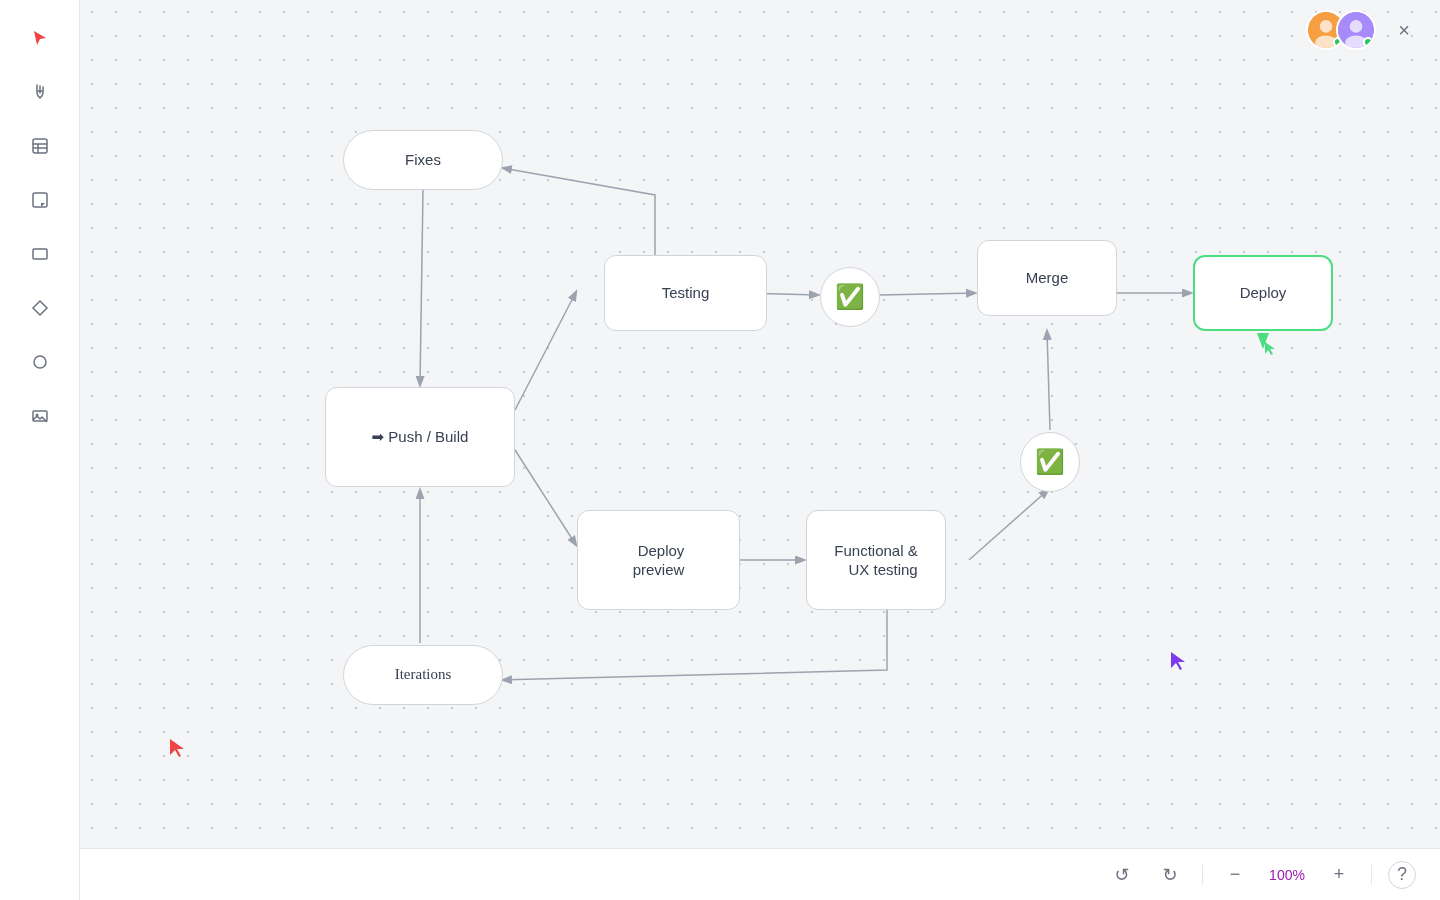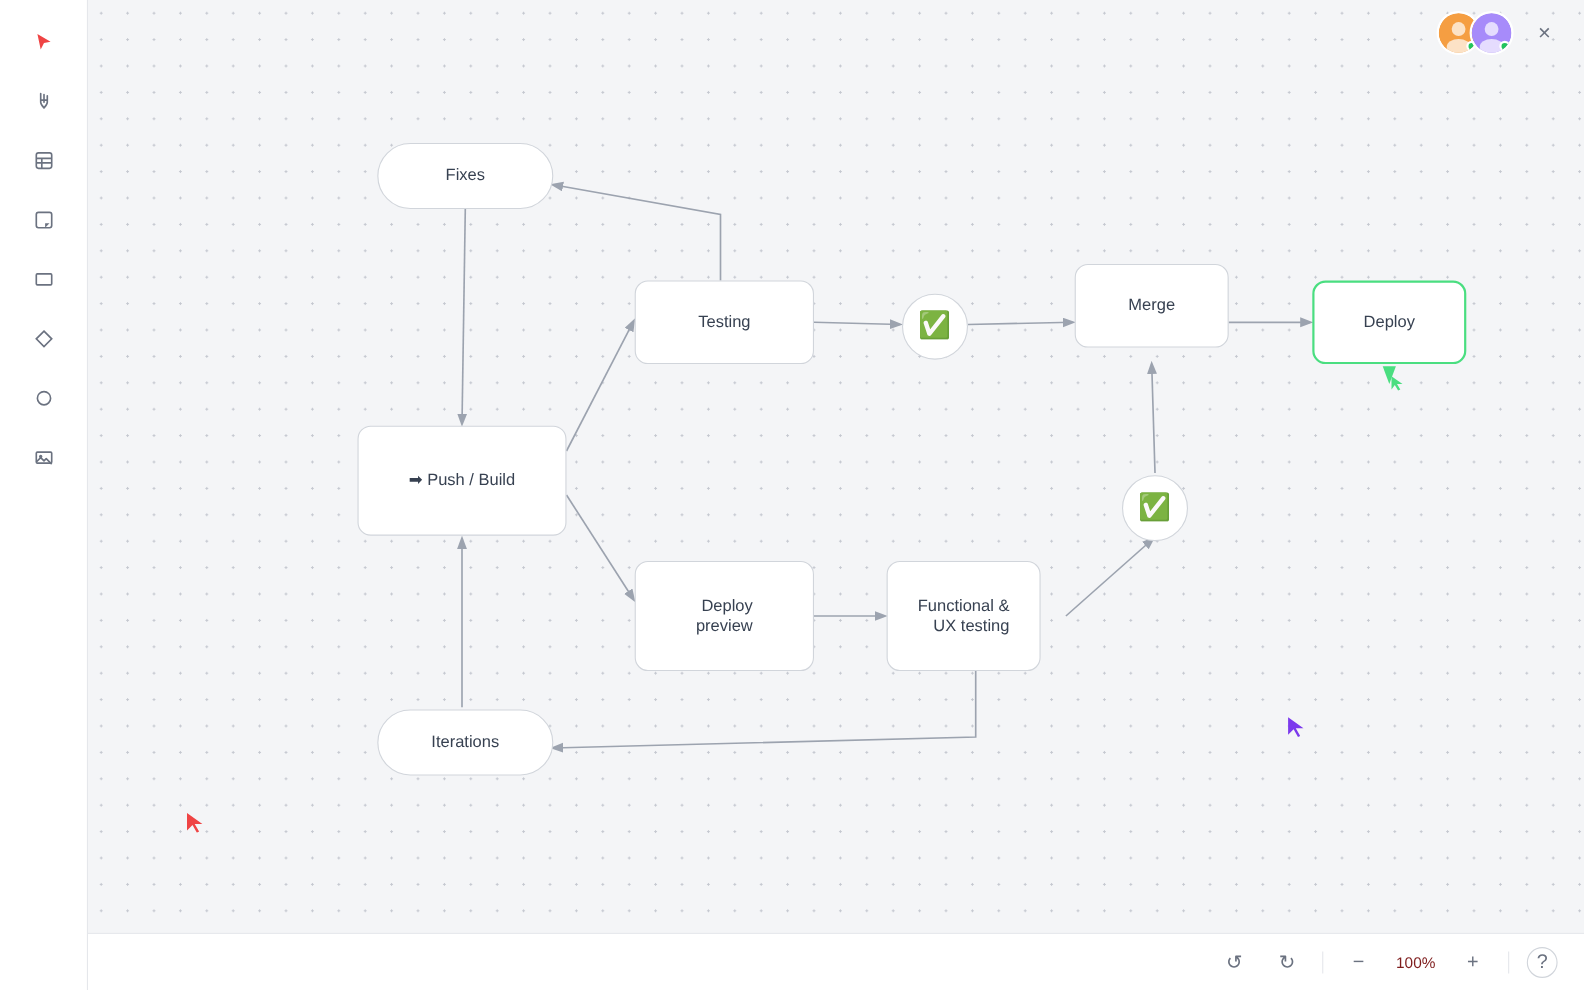--- a/index.html
+++ b/index.html
@@ -166,21 +166,21 @@
       display: flex;
       align-items: center;
       justify-content: center;
       cursor: pointer;
       color: #6b7280;
       font-size: 18px;
       border-radius: 4px;
     }
     .zoom-level {
       font-size: 14px;
-      color: #7f1d1d;
+      color: #a21caf;
       min-width: 40px;
       text-align: center;
     }
     .toolbar-divider {
       width: 1px;
       height: 20px;
       background: #e5e7eb;
     }
   </style>
 </head>
@@ -302,21 +302,21 @@
   </svg>
 
   <div class="node node-pill" style="left:263px;top:130px;width:160px;height:60px;">
     <span>Fixes</span>
   </div>
 
   <div class="node" style="left:245px;top:387px;width:190px;height:100px;">
     <span>➡ Push / Build</span>
   </div>
 
-  <div class="node" style="left:497px;top:255px;width:163px;height:76px;">
+  <div class="node" style="left:524px;top:255px;width:163px;height:76px;">
     <span>Testing</span>
   </div>
 
   <div class="node node-checkbox" style="left:740px;top:267px;width:60px;height:60px;font-size:24px;">
     <span>✅</span>
   </div>
 
   <div class="node" style="left:897px;top:240px;width:140px;height:76px;">
     <span>Merge</span>
   </div>
@@ -330,21 +330,21 @@
   </div>
 
   <div class="node" style="left:726px;top:510px;width:140px;height:100px;">
     <span>Functional &amp;<br>UX testing</span>
   </div>
 
   <div class="node node-checkbox" style="left:940px;top:432px;width:60px;height:60px;font-size:24px;">
     <span>✅</span>
   </div>
 
-  <div class="node node-pill" style="left:263px;top:645px;width:160px;height:60px;">
+  <div class="node node-pill" style="left:263px;top:645px;width:160px;height:60px;font-family:Liberation Serif, serif;">
     <span>Iterations</span>
   </div>
 
   <div style="position:absolute;left:88px;top:737px;">
     <svg width="18" height="20" viewBox="0 0 18 20">
       <path d="M2 2 L2 18 L7 13 L11 20 L13 19 L9 12 L16 12 Z" fill="#ef4444"></path>
     </svg>
   </div>
 
   <div style="position:absolute;left:1089px;top:650px;">

